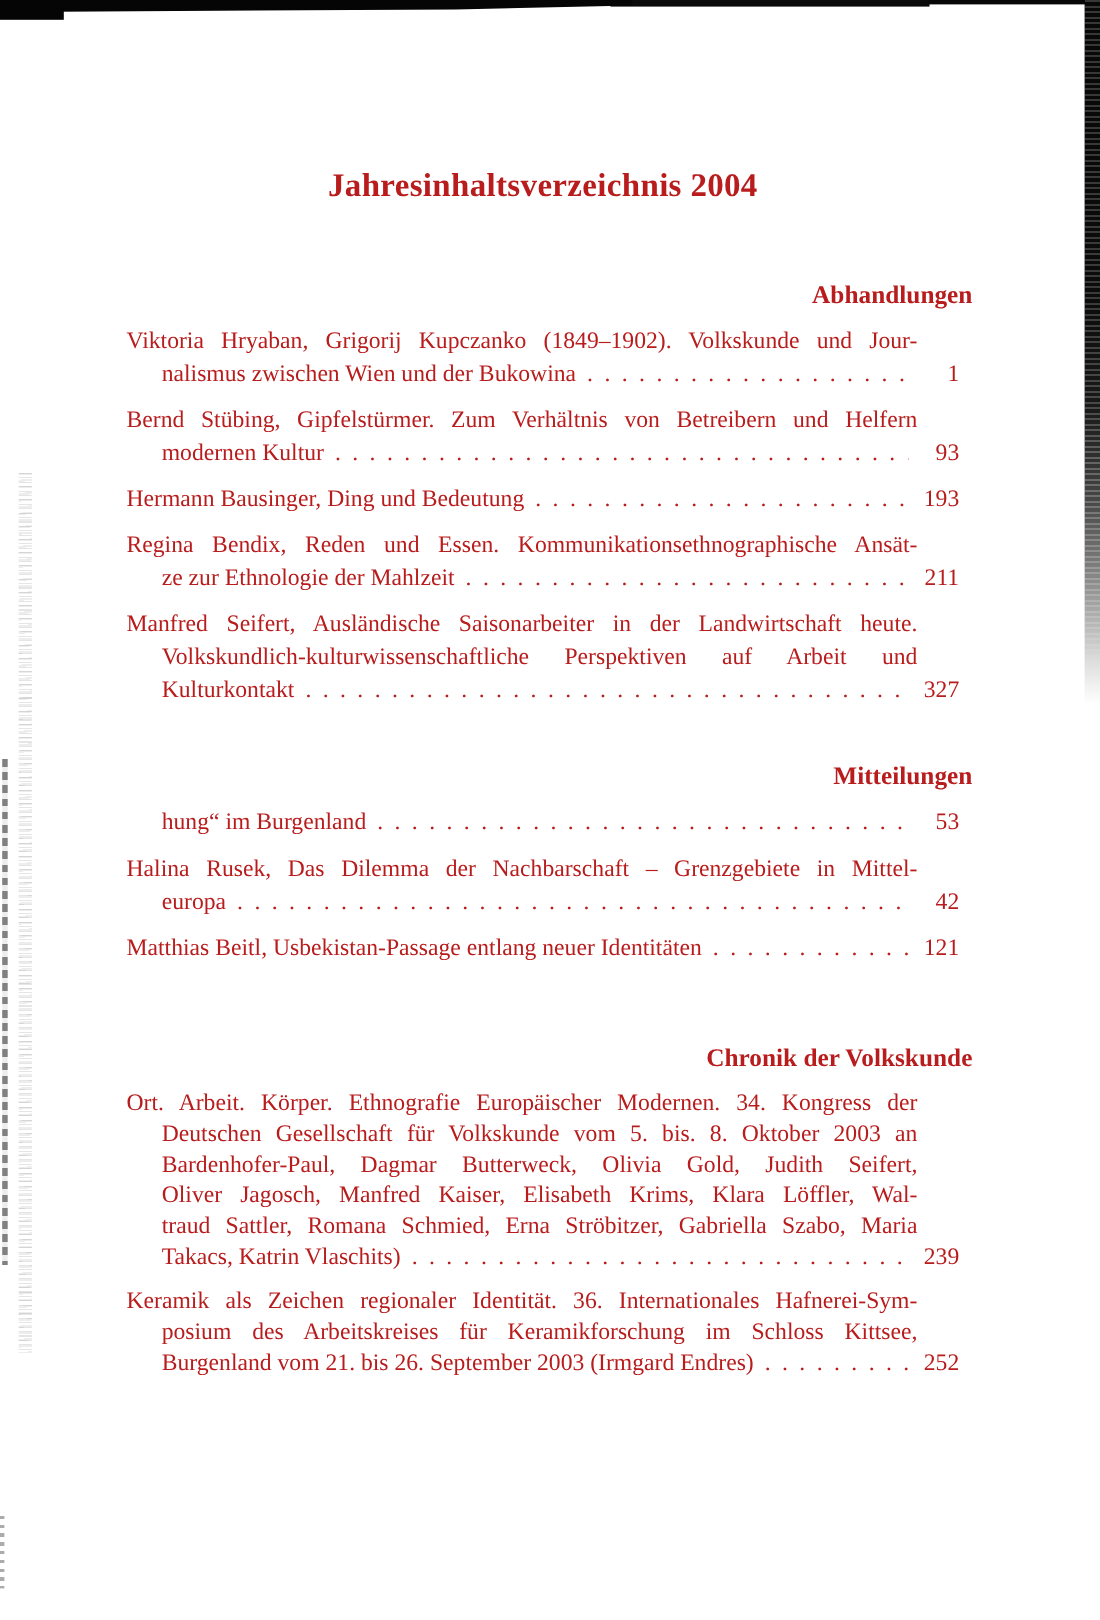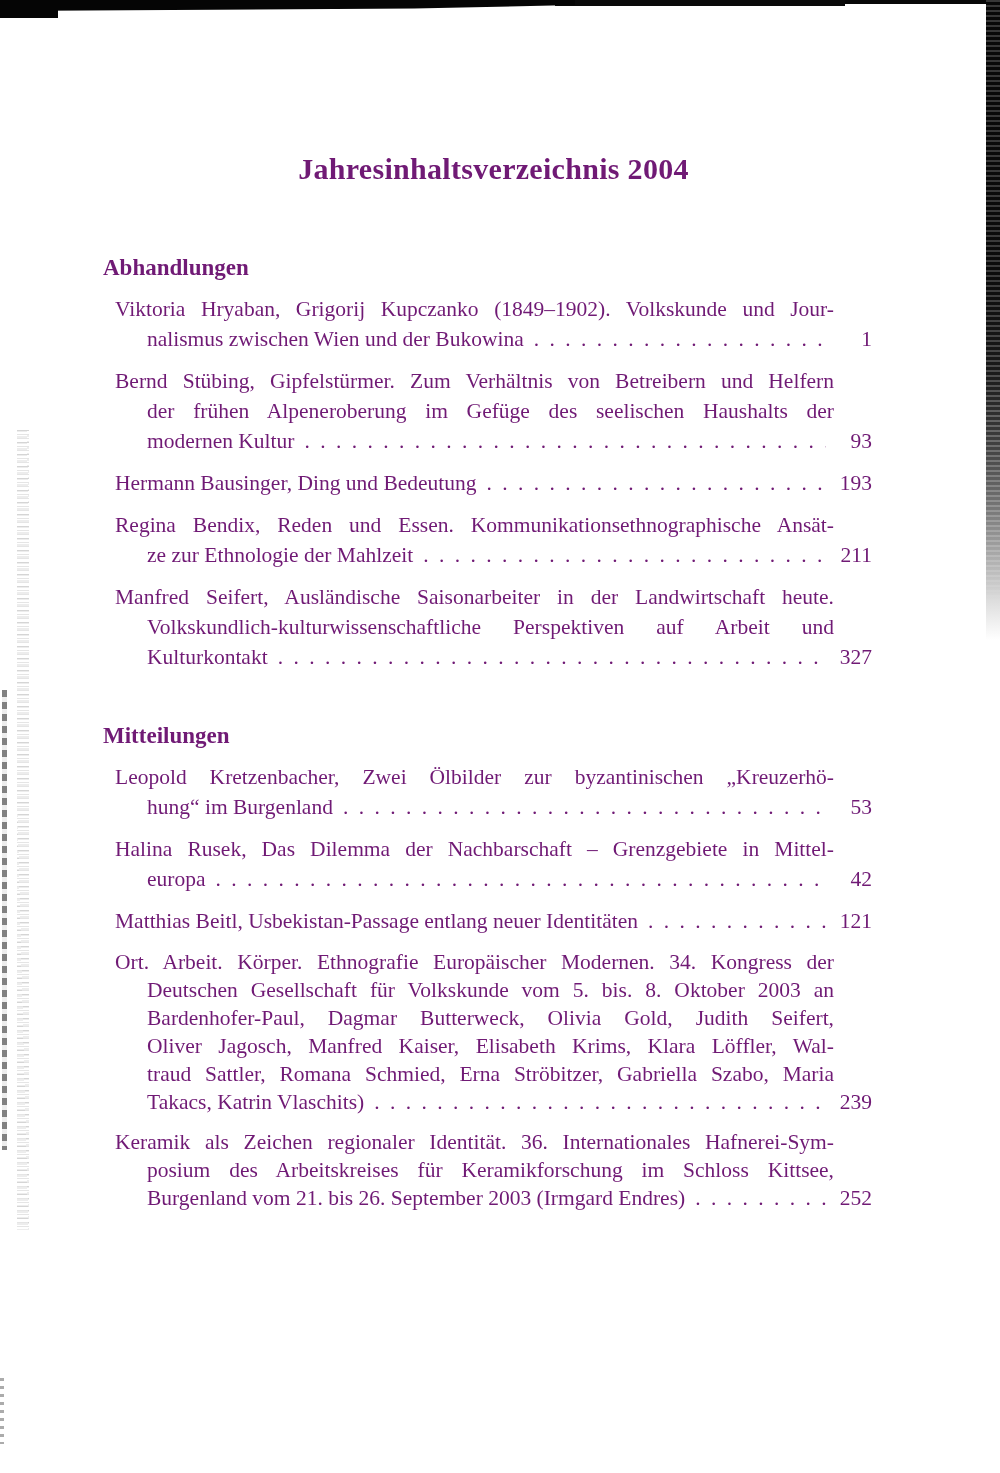--- a/index.html
+++ b/index.html
@@ -3,38 +3,38 @@
 <meta charset="utf-8">
 <style>
   html, body { margin: 0; padding: 0; }
   .page {
     position: relative;
     width: 1000px;
     height: 1473px;
     background: #ffffff;
     overflow: hidden;
     font-family: "Liberation Serif", serif;
-    color: #701a75;
+    color: #b91c1c;
   }
   .content {
     position: absolute;
     left: 103px;
     top: 0;
     width: 781px;
   }
   .title {
     margin: 150px 0 0 0;
     text-align: center;
     font-size: 30px;
     line-height: 38px;
     font-weight: bold;
     letter-spacing: 0.3px;
   }
   .heading {
-    text-align: left;
+    text-align: right;
     font-size: 23px;
     line-height: 28px;
     font-weight: bold;
     margin: 0;
   }
   .sec-abh .heading { margin: 66px 0 8px 0; }
   .sec-mit .heading { margin: 50px 0 8px 0; }
   .sec-chr .heading { margin: 72px 0 6px 0; }
 
   .entry { margin: 12px; }
@@ -141,21 +141,20 @@
         <div class="line pre">Viktoria Hryaban, Grigorij Kupczanko (1849–1902). Volkskunde und Jour-</div>
         <div class="line cont last">
           <span class="lt">nalismus zwischen Wien und der Bukowina</span>
           <span class="dots"></span>
           <span class="pg">1</span>
         </div>
       </div>
 
       <div class="entry">
         <div class="line pre">Bernd Stübing, Gipfelstürmer. Zum Verhältnis von Betreibern und Helfern</div>
-        <div class="line pre cont">der frühen Alpeneroberung im Gefüge des seelischen Haushalts der</div>
         <div class="line cont last">
           <span class="lt">modernen Kultur</span>
           <span class="dots"></span>
           <span class="pg">93</span>
         </div>
       </div>
 
       <div class="entry">
         <div class="line last">
           <span class="lt">Hermann Bausinger, Ding und Bedeutung</span>
@@ -182,21 +181,20 @@
           <span class="dots"></span>
           <span class="pg">327</span>
         </div>
       </div>
     </section>
 
     <section class="sec sec-mit">
       <h2 class="heading">Mitteilungen</h2>
 
       <div class="entry">
-        <div class="line pre">Leopold Kretzenbacher, Zwei Ölbilder zur byzantinischen „Kreuzerhö-</div>
         <div class="line cont last">
           <span class="lt">hung“ im Burgenland</span>
           <span class="dots"></span>
           <span class="pg">53</span>
         </div>
       </div>
 
       <div class="entry">
         <div class="line pre">Halina Rusek, Das Dilemma der Nachbarschaft – Grenzgebiete in Mittel-</div>
         <div class="line cont last">
@@ -209,20 +207,21 @@
       <div class="entry">
         <div class="line last">
           <span class="lt">Matthias Beitl, Usbekistan-Passage entlang neuer Identitäten</span>
           <span class="dots"></span>
           <span class="pg">121</span>
         </div>
       </div>
     </section>
 
     <section class="sec sec-chr">
+      <h2 class="heading">Chronik der Volkskunde</h2>
 
       <div class="entry">
         <div class="line pre">Ort. Arbeit. Körper. Ethnografie Europäischer Modernen. 34. Kongress der</div>
         <div class="line pre cont">Deutschen Gesellschaft für Volkskunde vom 5. bis. 8. Oktober 2003 an</div>
         <div class="line pre cont">Bardenhofer-Paul, Dagmar Butterweck, Olivia Gold, Judith Seifert,</div>
         <div class="line pre cont">Oliver Jagosch, Manfred Kaiser, Elisabeth Krims, Klara Löffler, Wal-</div>
         <div class="line pre cont">traud Sattler, Romana Schmied, Erna Ströbitzer, Gabriella Szabo, Maria</div>
         <div class="line cont last">
           <span class="lt">Takacs, Katrin Vlaschits)</span>
           <span class="dots"></span>

